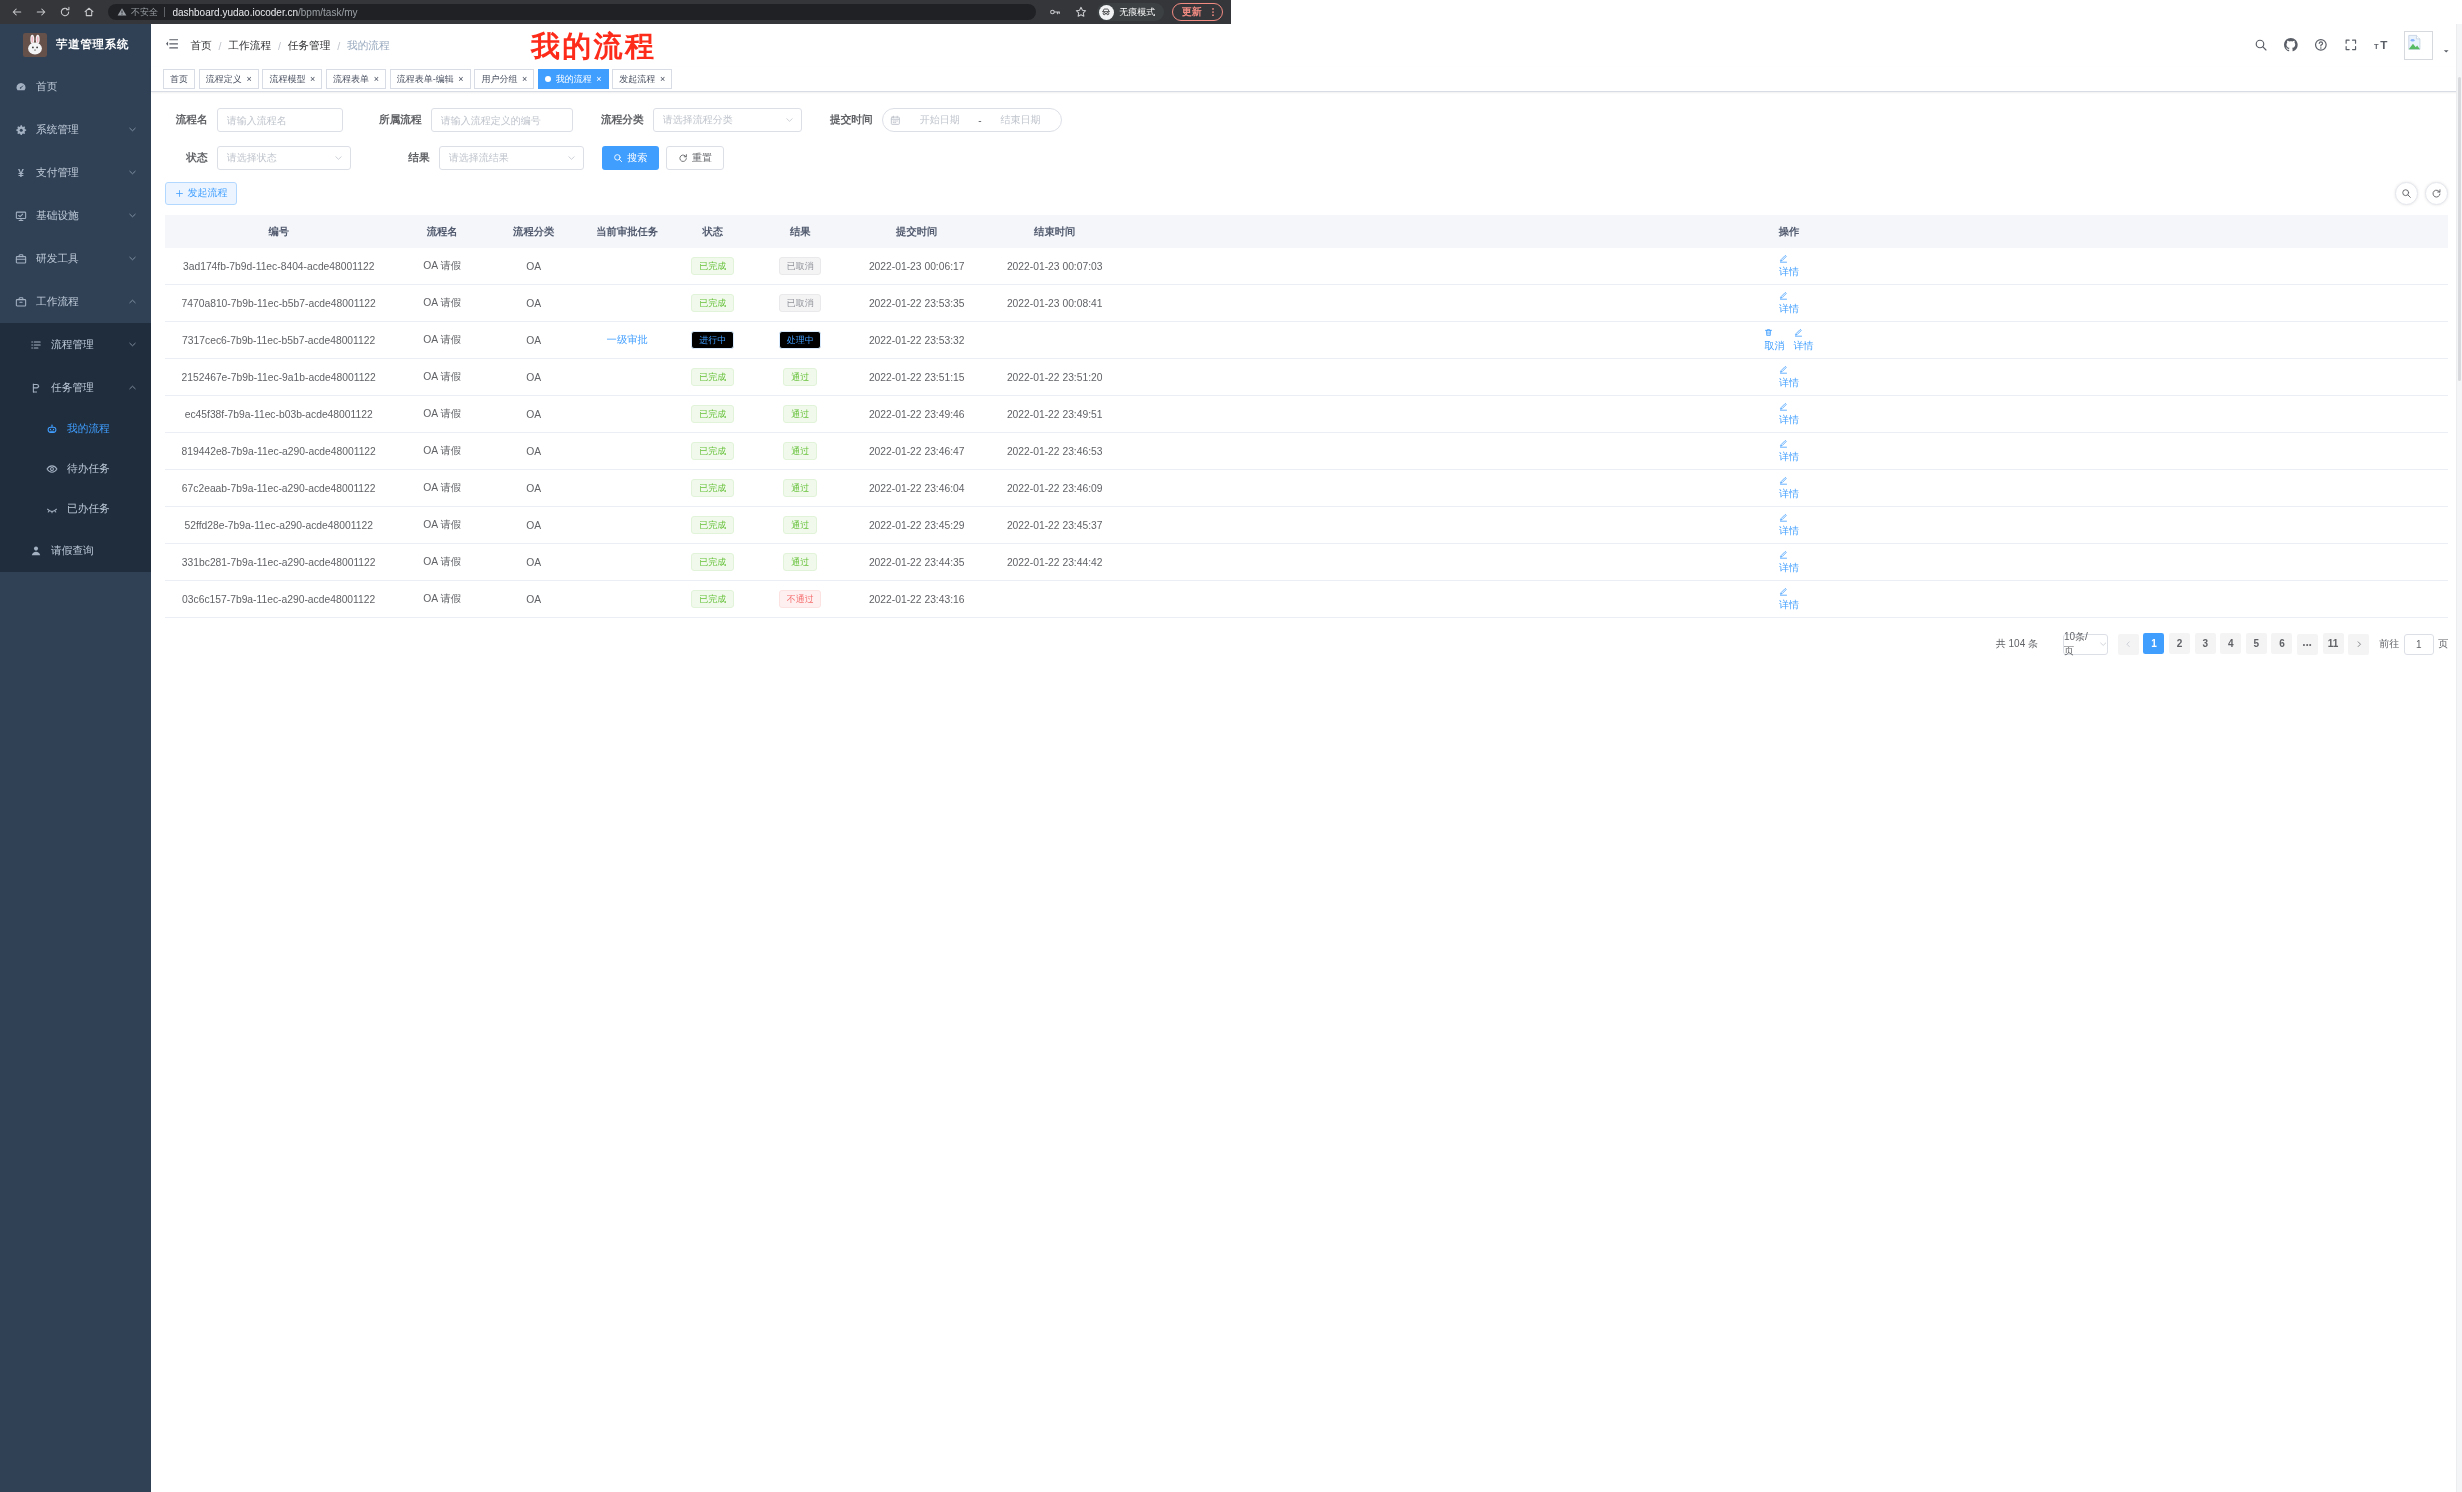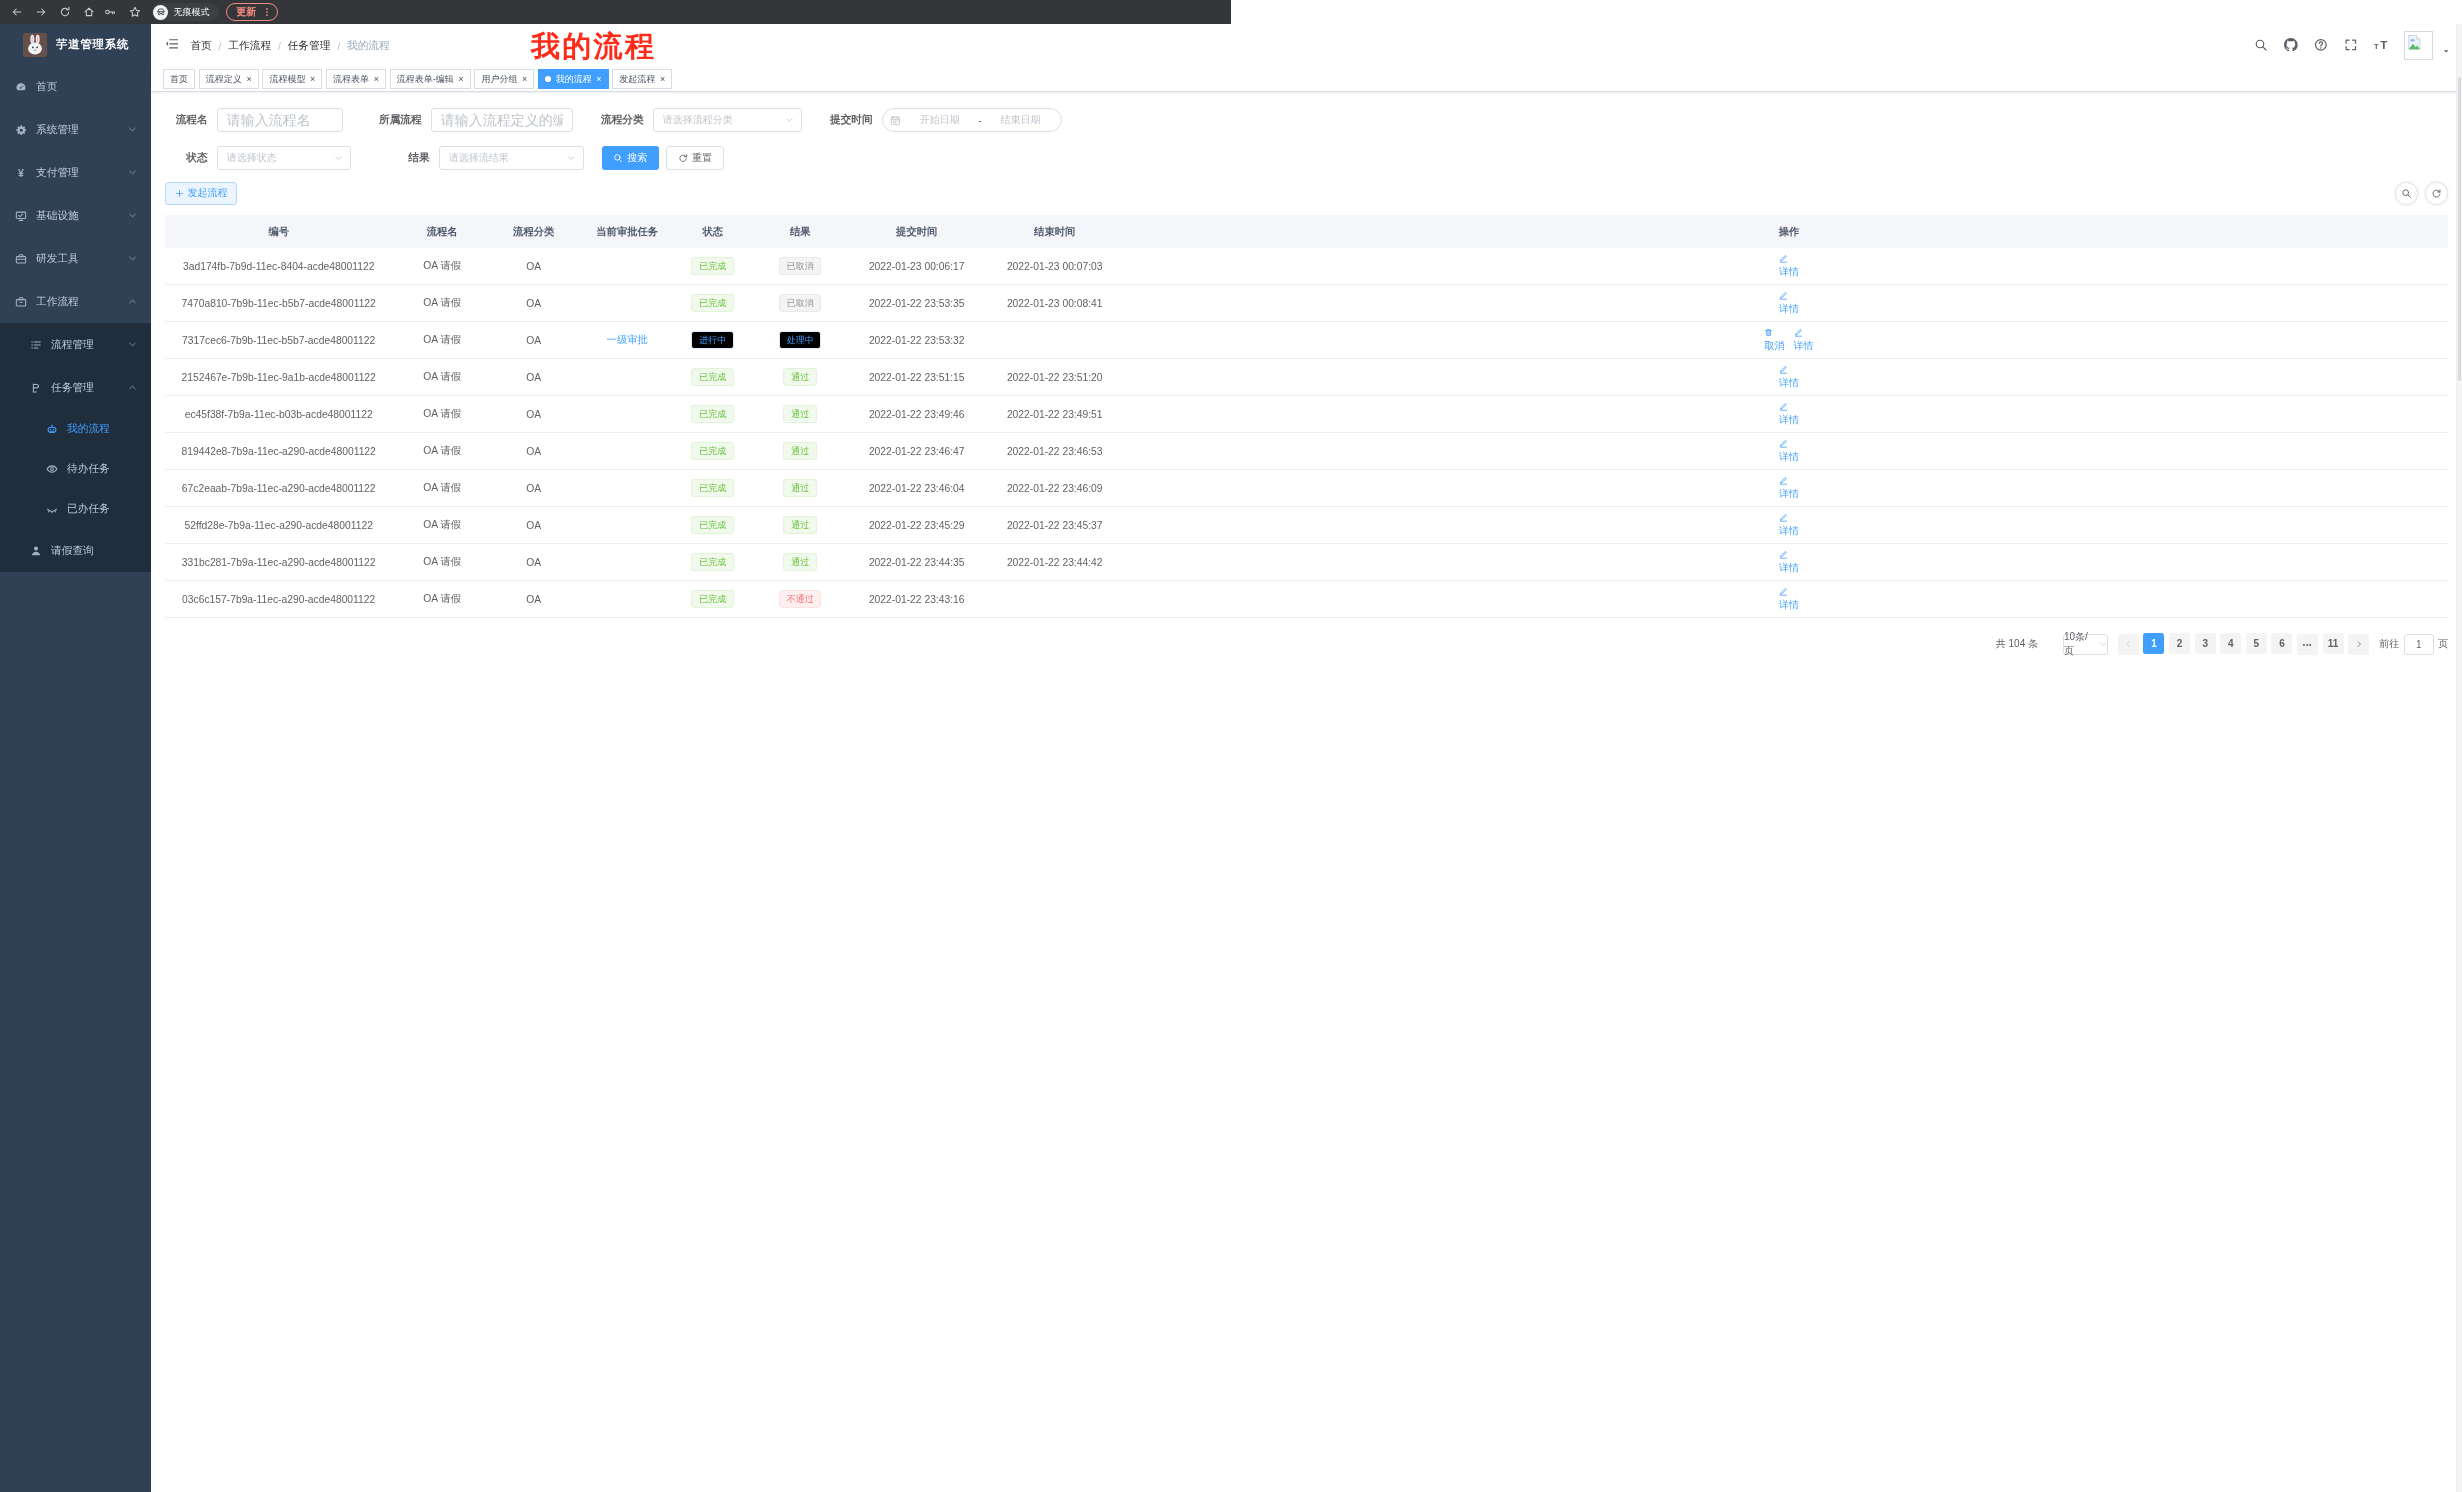--- a/index.html
+++ b/index.html
@@ -69,21 +69,21 @@
   .tab-active { background:#409eff; border-color:#409eff; color:#fff; }
 
   .content { padding:10px 13.7px 0 13.7px; position:relative; }
 
   
   .filter-row { display:flex; align-items:center; }
   .filter-row.r1 { margin-top:6px; }
   .filter-row.r2 { margin-top:13.7px; }
   .f-label { font-size:10.7px; color:#606266; font-weight:700; text-align:right; margin-right:9px; flex:none; }
   .w56 { width:43px; } .w80 { width:61px; } .w70 { width:53px; margin-left:18px; }
-  .f-input { height:24px; border:0.8px solid #dcdfe6; border-radius:3px; padding:0 9px; font-size:14px; color:#606266; font-family:inherit; }
+  .f-input { height:24px; border:0.8px solid #dcdfe6; border-radius:3px; padding:0 9px; font-size:10px; color:#606266; font-family:inherit; }
   .f-input::placeholder { color:#bfc4cc; }
   .f-select { height:24px; border:0.8px solid #dcdfe6; border-radius:3px; display:flex; align-items:center; padding:0 21px 0 9px; position:relative; cursor:pointer; background:#fff; }
   .f-select .ph { color:#bfc4cc; font-size:10px; white-space:nowrap; overflow:hidden; }
   .f-select .caret { position:absolute; right:6.8px; top:50%; transform:translateY(-50%); width:9px; height:9px; color:#c0c4cc; }
   .f-range { height:24px; border:0.8px solid #dcdfe6; border-radius:12px; display:flex; align-items:center; padding:0 7.6px; gap:6px; color:#bfc4cc; font-size:10px; background:#fff; }
   .f-range .icon { width:10.7px; height:10.7px; color:#c0c4cc; }
   .f-range .rph { flex:1; text-align:center; white-space:nowrap; }
   .btn { height:24px; border-radius:3px; display:inline-flex; align-items:center; gap:3.8px; padding:0 10.7px; font-size:10px; cursor:pointer; border:0.8px solid transparent; font-family:inherit; }
   .btn .icon { width:10px; height:10px; }
   .btn-primary { background:#409eff; color:#fff; margin-left:18px; }
@@ -155,20 +155,32 @@
           </span>
         </button>
         <button class="chrbtn">
           <span class="icon">
             <svg xmlns="http://www.w3.org/2000/svg" viewBox="0 0 16 16" fill="none" stroke="currentColor" stroke-width="1.4" stroke-linecap="round" stroke-linejoin="round">
               <path d="M2.8 7.6L8 3l5.2 4.6M4.4 7.2v5.6h7.2V7.2"></path>
             </svg>
           </span>
         </button>
       </div>
+    <div class="url-pill">
+      <span class="icon">
+          <svg viewBox="0 0 16 16" xmlns="http://www.w3.org/2000/svg">
+            <path d="M8 2L15 13.6H1z" fill="currentColor"></path>
+            <rect x="7.3" y="5.8" width="1.4" height="4" fill="#202124"></rect>
+            <rect x="7.3" y="10.8" width="1.4" height="1.5" fill="#202124"></rect>
+          </svg>
+        </span>
+      <span class="sec-label">不安全</span>
+      <span class="divider"></span>
+      <span class="url"><span>dashboard.yudao.iocoder.cn</span><span class="path">/bpm/task/my</span></span>
+    </div>
     <div class="chrome-right">
       <button class="chrbtn">
           <span class="icon">
             <svg xmlns="http://www.w3.org/2000/svg" viewBox="0 0 16 16" fill="none" stroke="currentColor" stroke-width="1.4" stroke-linecap="round" stroke-linejoin="round">
               <circle cx="4.6" cy="8" r="2.4"></circle>
               <path d="M7 8h7M11.2 8v2.4M13.6 8v1.9"></path>
             </svg>
           </span>
         </button>
       <button class="chrbtn">

